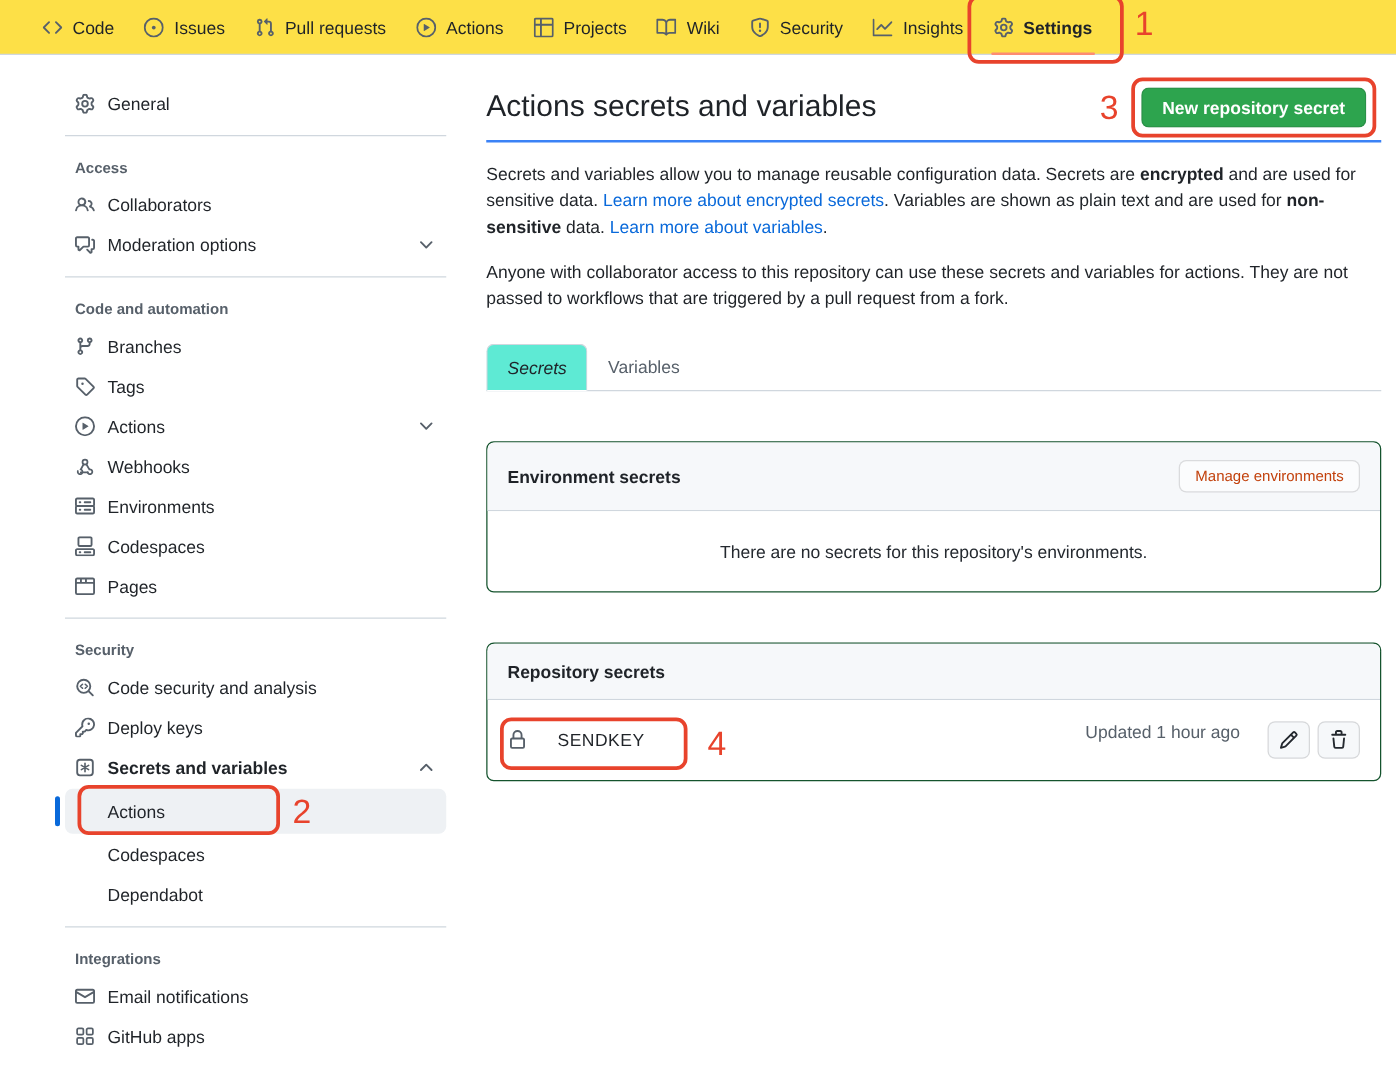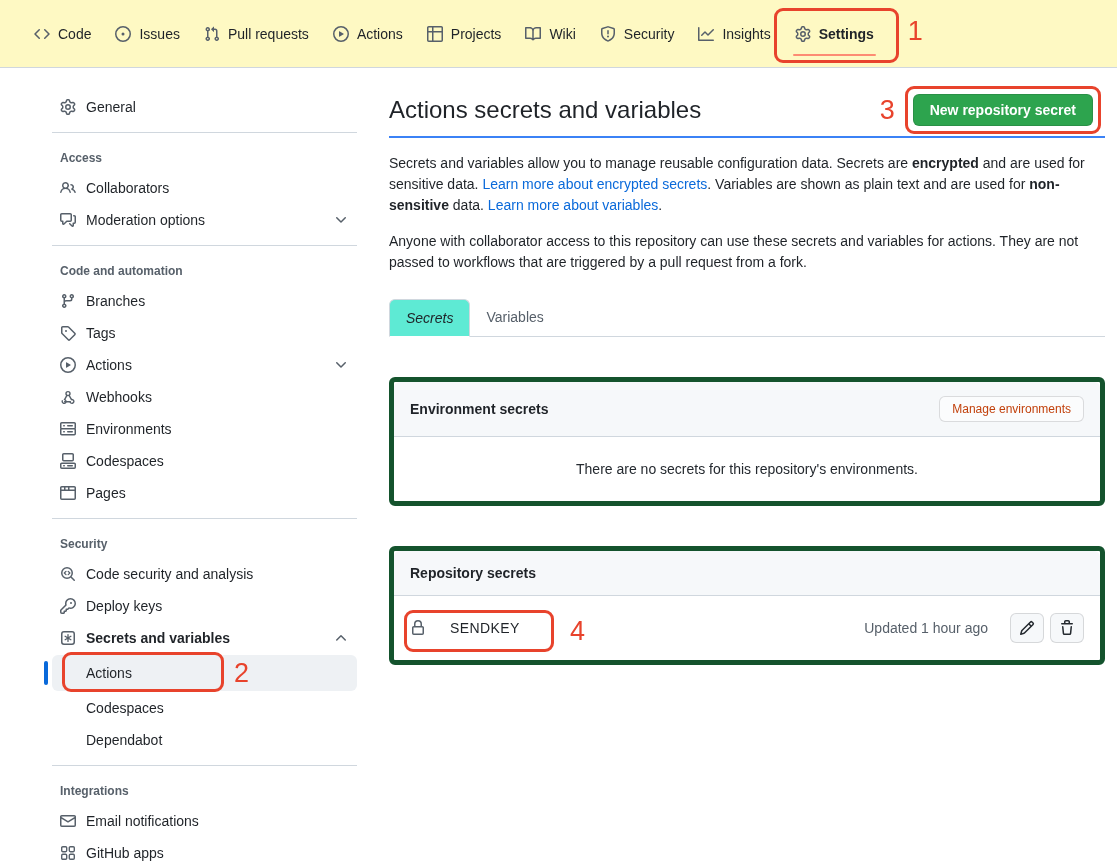--- a/index.html
+++ b/index.html
@@ -8,21 +8,21 @@
     font-family: "Liberation Sans", "DejaVu Sans", sans-serif;
     font-size: 14px;
     color: #1f2328;
     background: #ffffff;
   }
   svg { display:block; }
   .icon16 { width:16px; height:16px; }
 
   
   .topnav {
-    height:68px; background:#fef9c3; border-bottom:1px solid #d0d7de;
+    height:44px; background:#fde047; border-bottom:1px solid #d0d7de;
     display:flex; align-items:center; padding:0 16px 0 22px;
   }
   .nav-item {
     display:flex; align-items:center; gap:8px; padding:0 12px;
     height:30px; position:relative; color:#1f2328; cursor:pointer;
     white-space:nowrap;
   }
   .nav-item .nicon { color:#57606a; }
   .nav-item.active .nav-label { font-weight:700; }
   .nav-underline {
@@ -79,39 +79,39 @@
   .tabnav { margin-top:26px; border-bottom:1px solid #d0d7de; display:flex; }
   .tab {
     padding:8px 16px; font-size:14px; color:#57606a; cursor:pointer;
     line-height:20px;
   }
   .tab.active {
     background:#5eead4; border:1px solid #d0d7de; border-bottom:1px solid #fff;
     margin-bottom:-1px; border-radius:6px 6px 0 0; color:#1f2328;font-style:italic;
   }
 
-  .box { border:5px solid #14532d; border-radius:6px; margin-top:40px; }
+  .box { border:1px solid #14532d; border-radius:6px; margin-top:40px; }
   .box-header {
     background:#f6f8fa; border-bottom:1px solid #d0d7de; padding:14px 16px;
     display:flex; align-items:center; justify-content:space-between;
     border-radius:6px 6px 0 0;
   }
   .box-title { font-size:14px; font-weight:700; color:#1f2328; }
   .btn {
     background:#fbfcfd; border:1px solid rgba(31,35,40,.15); border-radius:6px;
     font-size:12px; font-weight:500; padding:5px 12px; color:#c2410c;
     cursor:pointer; font-family:inherit; white-space:nowrap;
   }
   .box-empty { padding:24px; text-align:center; color:#24292f; font-size:14px; }
 
   .secret-row { display:flex; align-items:center; padding:17px 16px; }
   .secret-name-group { display:flex; align-items:center; gap:24px; position:relative; }
   .secret-lock { color:#57606a; }
   .secret-name { font-size:14px; color:#1f2328; letter-spacing:.4px; }
-  .row-right { margin-left:auto; display:flex; align-items:center; }
+  .row-right { margin-left:auto; display:flex; align-items:flex-start; }
   .updated { color:#57606a; font-size:14px; margin-right:16px; }
   .icon-btn {
     width:34px; height:30px; display:flex; align-items:center; justify-content:center;
     background:#f6f8fa; border:1px solid rgba(31,35,40,.15); border-radius:6px;
     color:#24292f; cursor:pointer; margin-left:6px;
   }
 
   
   .ann {
     position:absolute; border:3px solid #e8432c; border-radius:9px;

